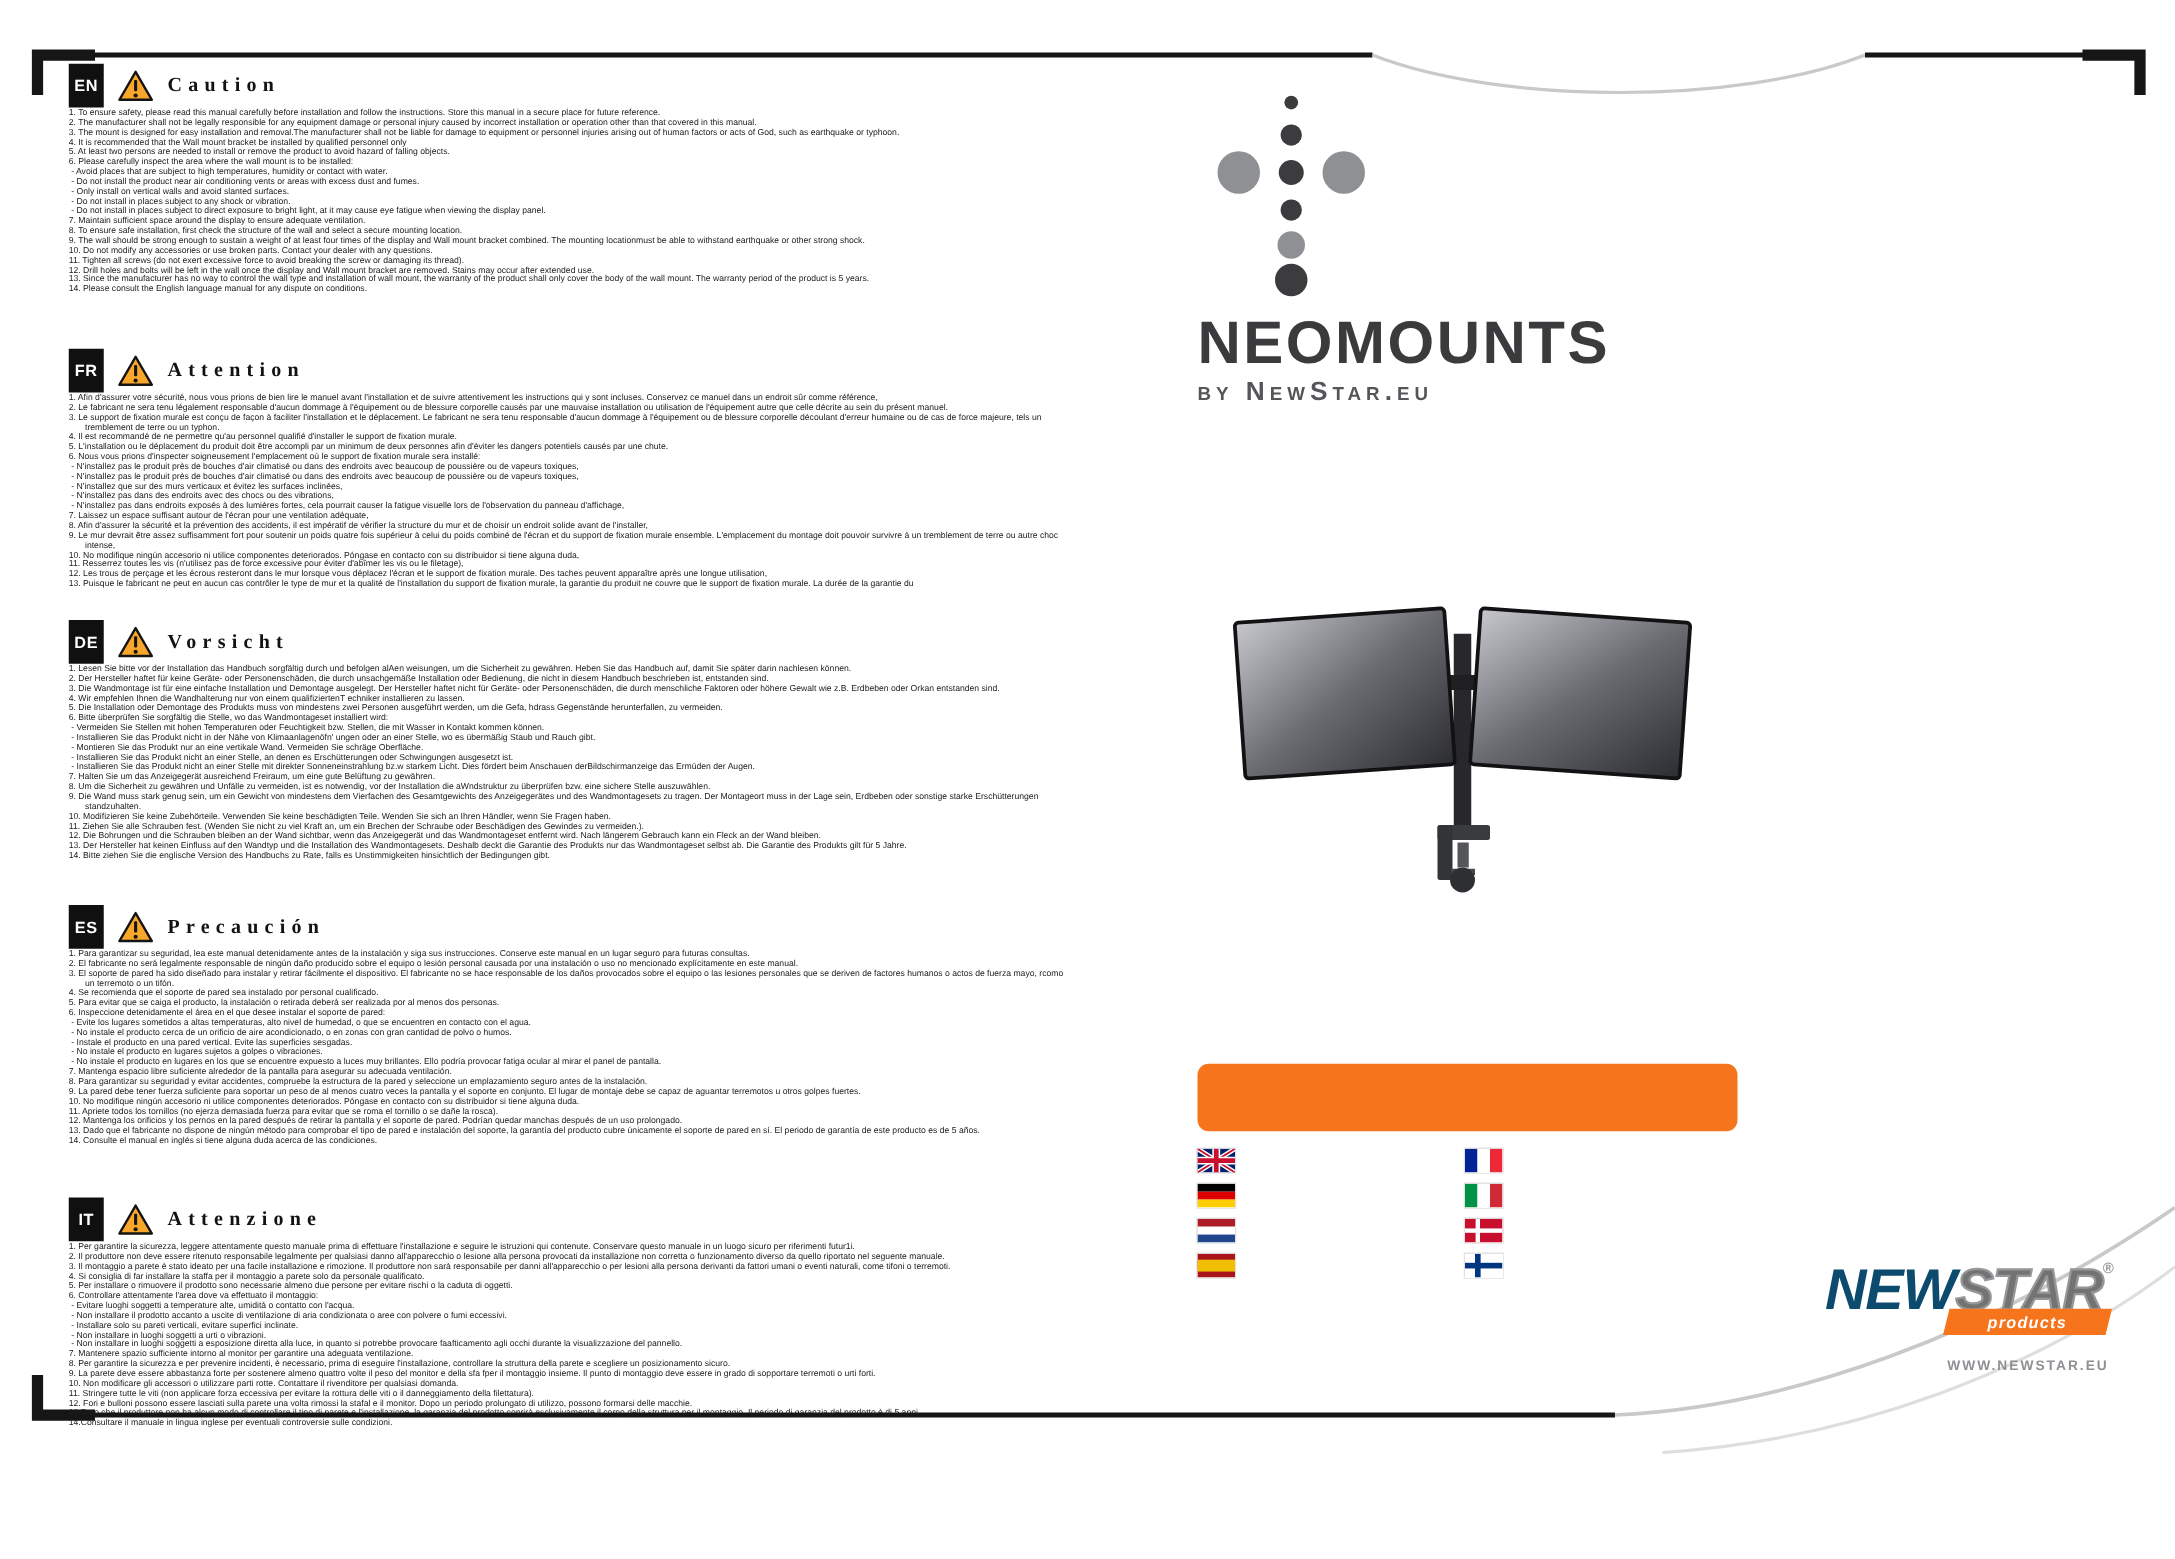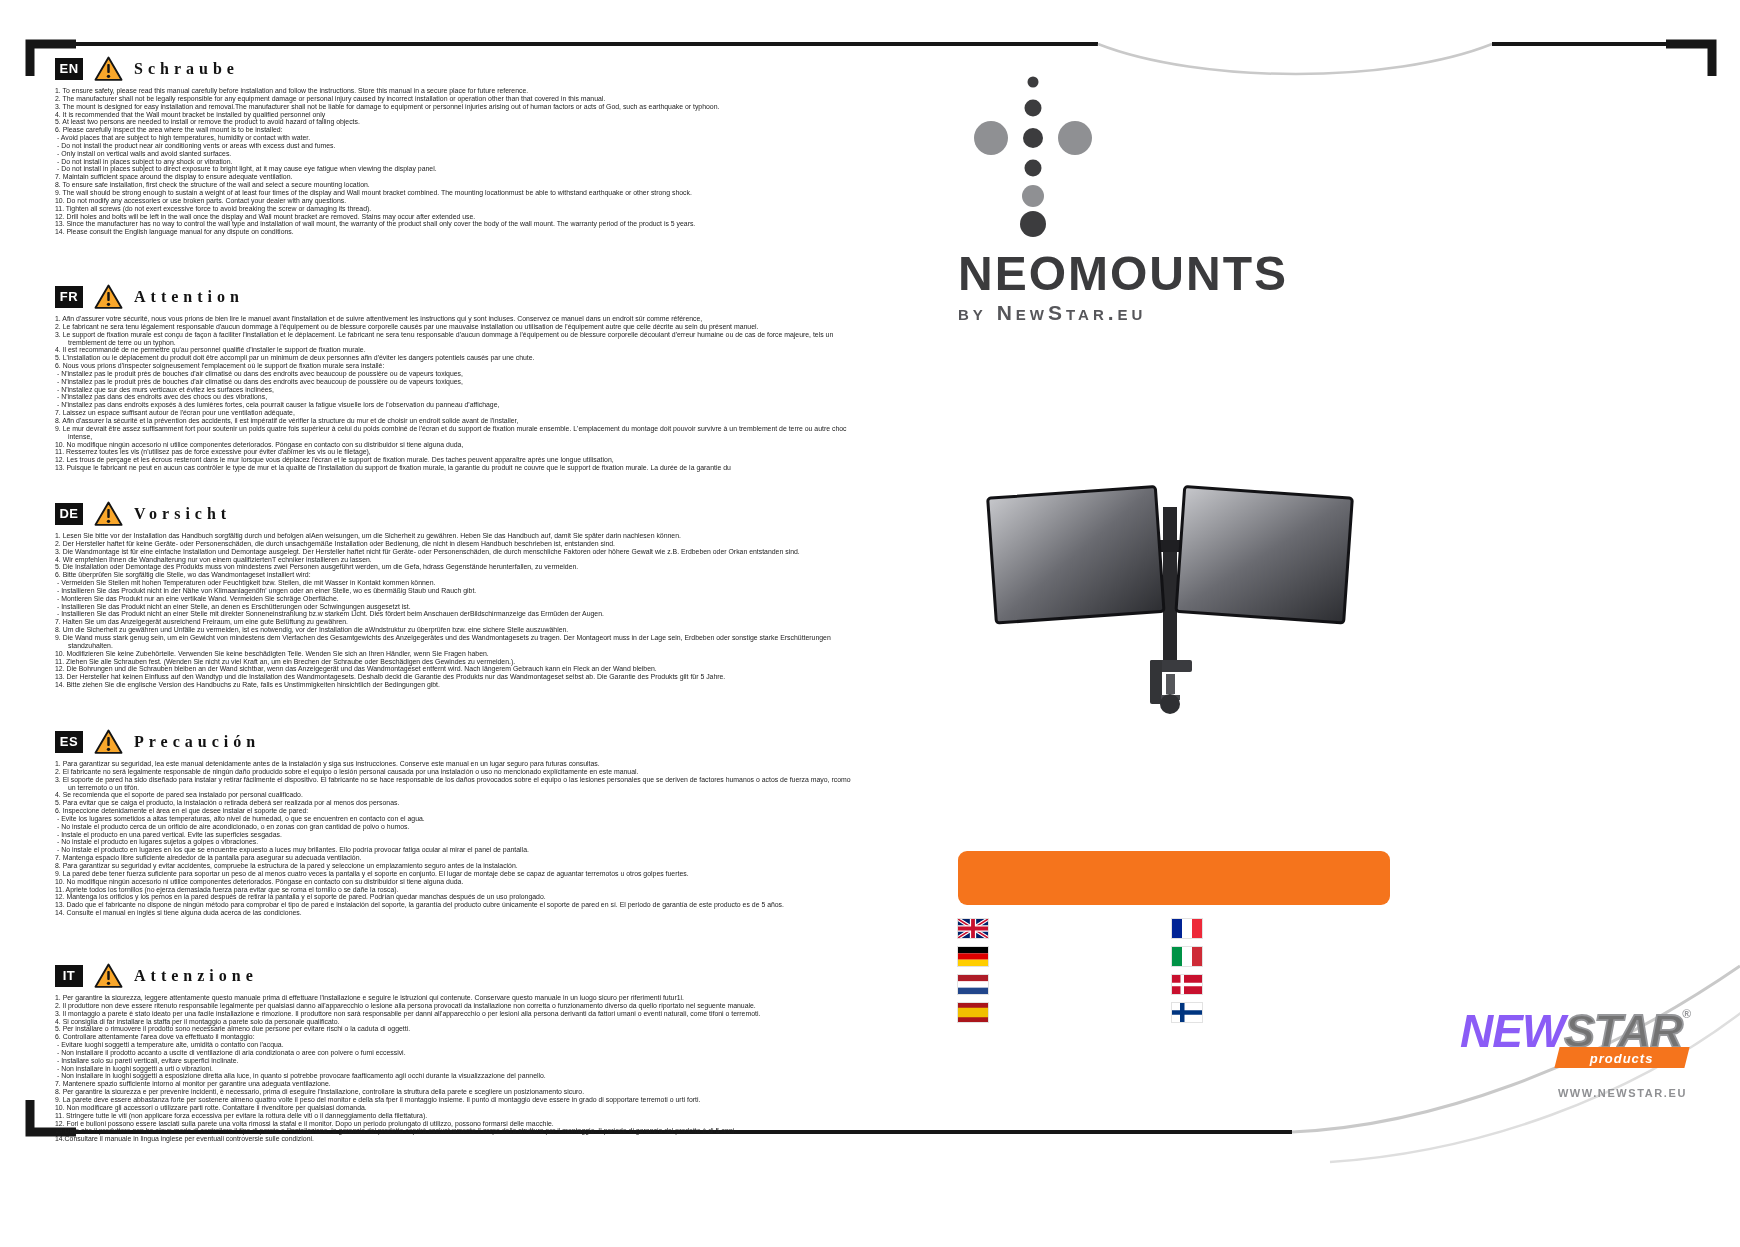--- a/index.html
+++ b/index.html
@@ -8,21 +8,21 @@
     font-family:"Liberation Sans",sans-serif;color:#1b1b1b;
   }
   .page{position:absolute;inset:0;}
   svg.frame{position:absolute;left:0;top:0;pointer-events:none;}
   
   .left-col{position:absolute;left:55px;top:0;width:805px;height:1247px;}
   section.warn{position:absolute;left:0;width:100%;}
   .warn-head{display:flex;align-items:center;gap:11px;height:27px;margin-bottom:5px;}
   .lang-badge{
     display:inline-flex;align-items:center;justify-content:center;
-    width:28px;height:22px;background:#101010;color:#fff;
+    width:28px;height:35px;background:#101010;color:#fff;
     font-weight:bold;font-size:13px;letter-spacing:0.5px;flex:0 0 auto;
   }
   .tri{width:29px;height:26px;flex:0 0 auto;}
   .warn-title{
     font-family:"Liberation Serif",serif;font-weight:bold;font-size:16px;
     letter-spacing:5px;color:#121212;white-space:nowrap;
   }
   .items{width:100%;}
   .item{
     font-size:6.9px;line-height:7.85px;color:#1c1c1c;
@@ -51,21 +51,21 @@
   .flags-left{left:958px;top:919px;}
   .flags-right{left:1172px;top:919px;}
   .flag{display:block;width:30px;height:19px;line-height:0;box-shadow:0 0 0 1px #e2e2e2;}
   .flag svg{display:block;}
   
   .newstar{position:absolute;left:1428px;top:1008px;width:262px;}
   .ns-word{
     font-size:46px;font-style:italic;font-weight:bold;letter-spacing:-1px;
     line-height:1;white-space:nowrap;text-align:right;
   }
-  .ns-new{color:#8b5cf6;}
+  .ns-new{color:#0c4a6e;}
   .ns-star{color:#737373;-webkit-text-stroke:1.8px #96979a;}
   .ns-reg{font-size:12px;color:#96979a;-webkit-text-stroke:0;vertical-align:top;font-style:normal;}
   .ns-ribbon{
     margin:-7px 3px 0 auto;width:130px;padding:1.5px 0;
     transform:skewX(-14deg);text-align:center;position:relative;
   }
   .ns-ribbon span{
     display:inline-block;transform:skewX(14deg);color:#fff;font-style:italic;
     font-weight:bold;font-size:13px;letter-spacing:1px;
   }
@@ -93,21 +93,21 @@
 
   <div class="left-col">
       <section class="warn" style="top: 55px;">
         <div class="warn-head">
           <span class="lang-badge">EN</span>
           <svg class="tri" viewBox="0 0 40 36">
             <path d="M20 2 L38 33 L2 33 Z" fill="#F9A72B" stroke="#141414" stroke-width="2.6" stroke-linejoin="round"></path>
             <rect x="18.3" y="11" width="3.4" height="12.5" rx="1.2" fill="#141414"></rect>
             <circle cx="20" cy="28.2" r="2.3" fill="#141414"></circle>
           </svg>
-          <span class="warn-title">Schraube</span>
+          <span class="warn-title">Caution</span>
         </div>
         <div class="items">
           <div class="item">1. To ensure safety, please read this manual carefully before installation and follow the instructions. Store this manual in a secure place for future reference.</div>
           <div class="item">2. The manufacturer shall not be legally responsible for any equipment damage or personal injury caused by incorrect installation or operation other than that covered in this manual.</div>
           <div class="item">3. The mount is designed for easy installation and removal.The manufacturer shall not be liable for damage to equipment or personnel injuries arising out of human factors or acts of God, such as earthquake or typhoon.</div>
           <div class="item">4. It is recommended that the Wall mount bracket be installed by qualified personnel only</div>
           <div class="item">5. At least two persons are needed to install or remove the product to avoid hazard of falling objects.</div>
           <div class="item">6. Please carefully inspect the area where the wall mount is to be installed:</div>
           <div class="item sub">- Avoid places that are subject to high temperatures, humidity or contact with water.</div>
           <div class="item sub">- Do not install the product near air conditioning vents or areas with excess dust and fumes.</div>

